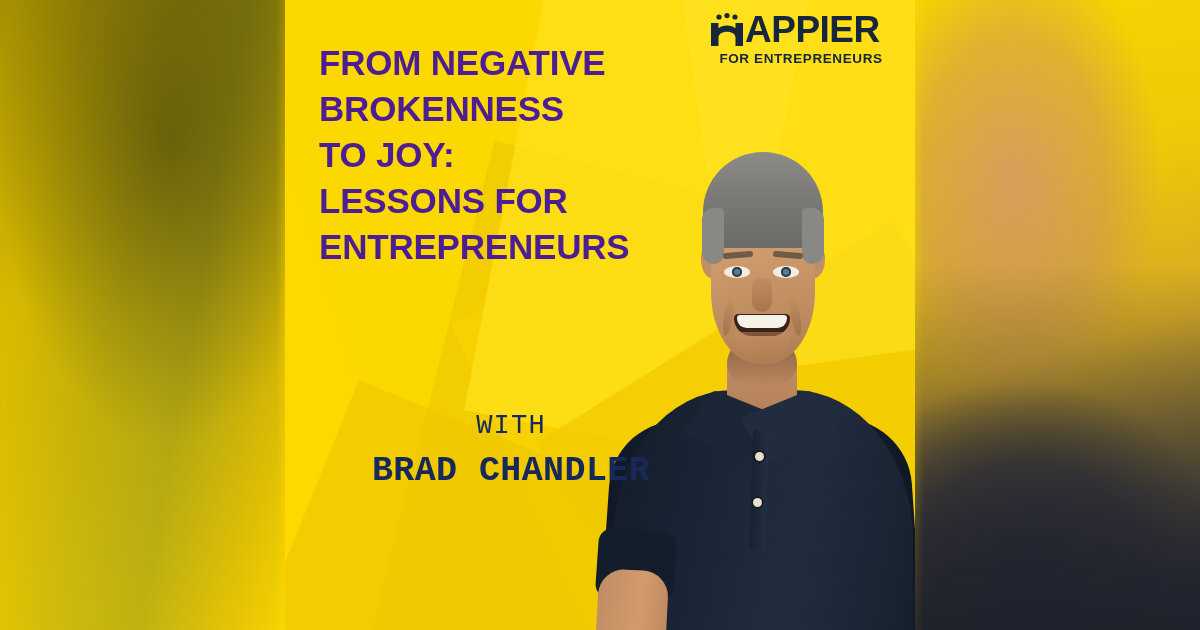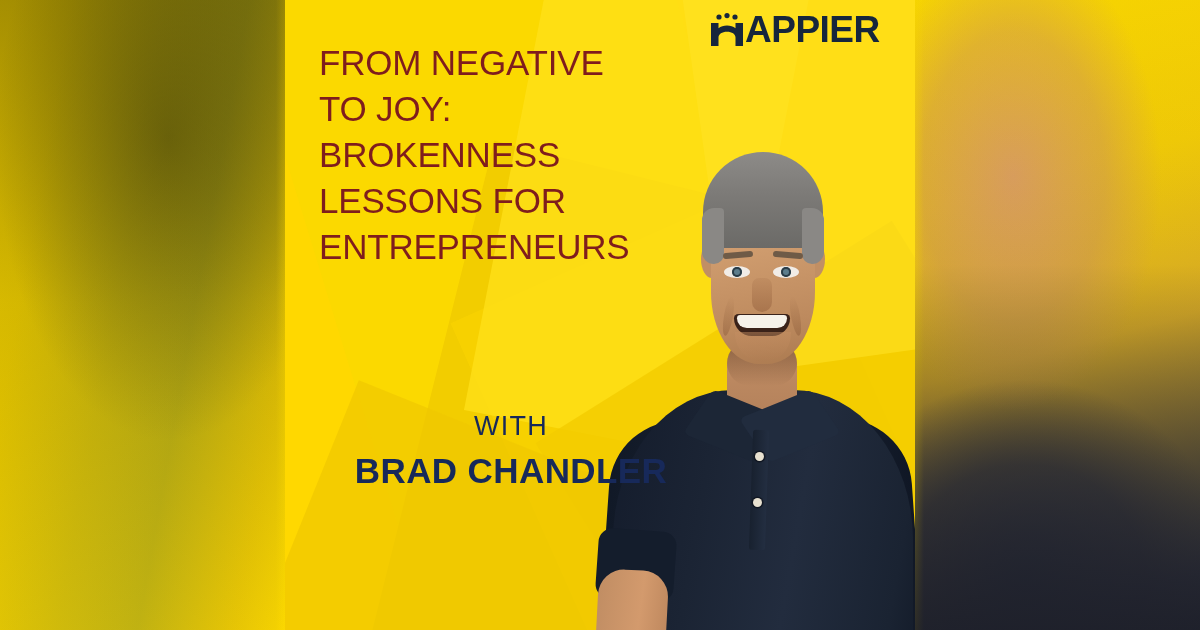--- a/index.html
+++ b/index.html
@@ -87,37 +87,38 @@
         background: #efc800; transform: rotate(22deg); opacity: .7; }
   #f7 { left: 420px; top: -60px; width: 240px; height: 420px;
         background: #ffe224; transform: rotate(-8deg); opacity: .6; }
 
   
   #headline {
     position: absolute;
     left: 34px;
     top: 40px;
     width: 384px;
-    color: #7f1d1d;
-    font-weight: 400;
+    color: #4c1d95;
+    font-weight: 700;
     font-size: 35px;
     line-height: 46px;
     letter-spacing: -0.2px;
     text-transform: uppercase;
   }
   #headline .ln { display: block; white-space: nowrap; }
 
   
   #with-block {
     position: absolute;
     left: 34px;
     top: 410px;
     width: 384px;
     text-align: center;
     color: #17295a;
+    font-family: Liberation Mono, monospace;
   }
   #with-label {
     font-size: 27px;
     font-weight: 400;
     letter-spacing: 1.2px;
     line-height: 32px;
     text-transform: uppercase;
   }
   #host-name {
     font-size: 35px;
@@ -394,22 +395,22 @@
       <div class="pz" id="smile-line-l"></div>
       <div class="pz" id="smile-line-r"></div>
       <div class="pz" id="mouth">
         <div id="teeth"></div>
       </div>
       <div class="pz" id="chin"></div>
     </div>
 
     <div id="headline">
       <span class="ln">FROM NEGATIVE</span>
+      <span class="ln">BROKENNESS</span>
       <span class="ln">TO JOY:</span>
-      <span class="ln">BROKENNESS</span>
       <span class="ln">LESSONS FOR</span>
       <span class="ln">ENTREPRENEURS</span>
     </div>
 
     <div id="with-block">
       <div id="with-label">WITH</div>
       <div id="host-name">BRAD CHANDLER</div>
     </div>
 
     <div id="logo">
@@ -422,16 +423,17 @@
                    C12.5 24.2 16 21.8 21 21.8
                    C26 21.8 29.5 24.2 29.5 27.5
                    L29.5 36 L37 36 L37 13
                    L29.5 13 L29.5 18.2
                    C27.2 16.4 24.3 15.4 21 15.4
                    C17.7 15.4 14.8 16.4 12.5 18.2
                    L12.5 13 Z" fill="#16263c"></path>
         </svg>
         <div id="logo-happier-text">APPIER</div>
       </div>
+      <div id="logo-line3">FOR ENTREPRENEURS</div>
     </div>
 
   </div>
 </div>
 
 </body></html>

